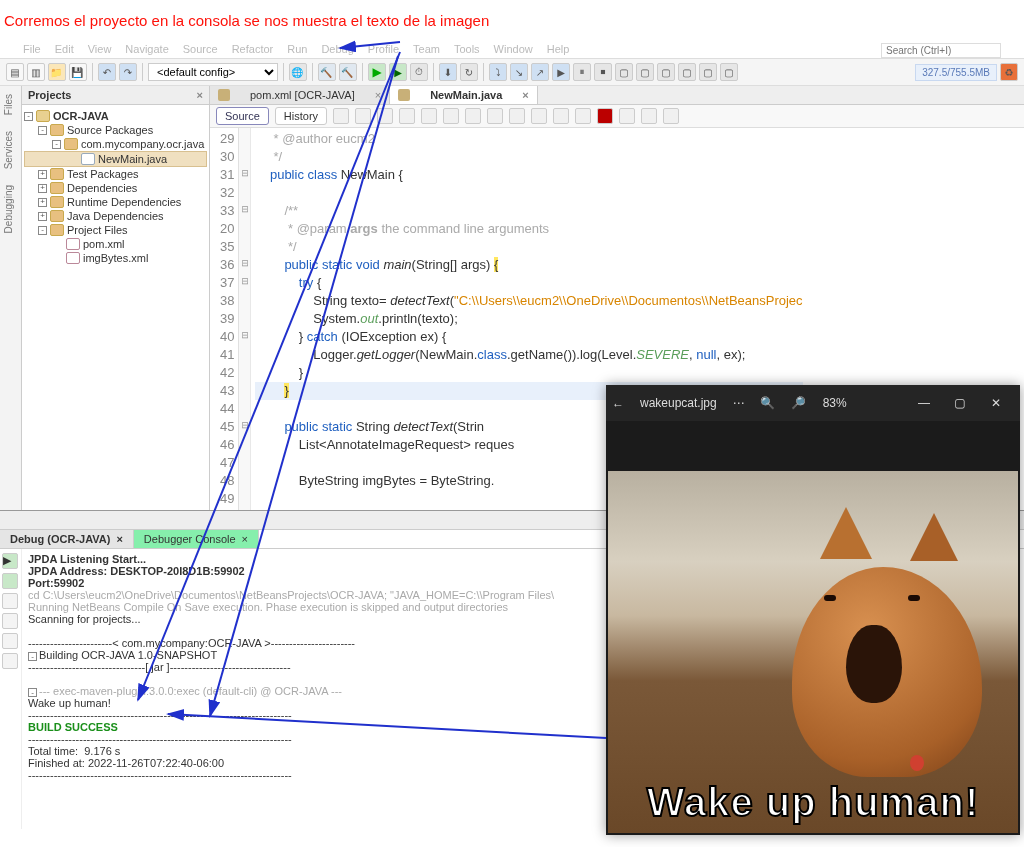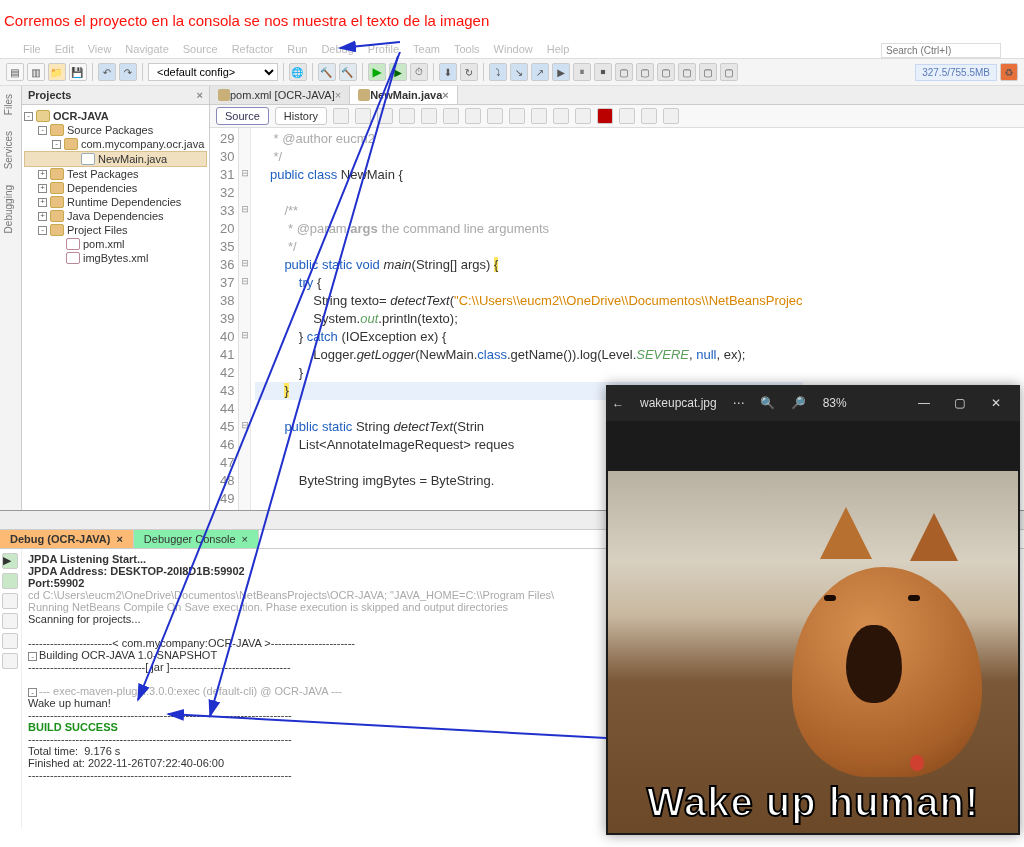--- a/index.html
+++ b/index.html
@@ -31,21 +31,21 @@
 .tree .ind1{padding-left:14px;} .tree .ind2{padding-left:28px;} .tree .ind3{padding-left:42px;}
 .tree .icon{width:14px;height:12px;background:#e8d090;border:1px solid #c9a94e;border-radius:2px;display:inline-block;}
 .tree .icon.pkg{background:#e8c080;}
 .tree .icon.jav{background:#fff;border-color:#9ab;}
 .tree .icon.xml{background:#fff;border-color:#b89;}
 .tree .sel{background:#f0e0c0;border:1px solid #d8c090;}
 .tree .exp{width:9px;height:9px;border:1px solid #888;background:#fff;display:inline-flex;align-items:center;justify-content:center;font-size:8px;line-height:1;color:#555;}
 
 .editor{flex:1;display:flex;flex-direction:column;min-width:0;}
 .edtabs{display:flex;background:#eee;border-bottom:1px solid #ccc;font-size:11px;}
-.edtab{padding:3px 8px;border-right:1px solid #ccc;display:flex;align-items:center;gap:0;background:#e6e6e6;cursor:pointer;}
+.edtab{padding:3px 8px;border-right:1px solid #ccc;display:flex;align-items:center;gap:20px;background:#e6e6e6;cursor:pointer;}
 .edtab.active{background:#fff;font-weight:bold;}
 .edtab .ti{width:12px;height:12px;background:#c8b078;border-radius:2px;}
 .edtab .tx{color:#888;cursor:pointer;}
 .subtabs{display:flex;align-items:center;gap:6px;padding:2px 6px;border-bottom:1px solid #ddd;background:#f8f8f8;}
 .subtabs .stab{padding:2px 8px;border:1px solid #ccc;background:#fff;border-radius:3px;cursor:pointer;}
 .subtabs .stab.active{border-color:#88b;color:#335;}
 .subtabs .mini{width:16px;height:16px;border:1px solid #ccc;background:#f0f0f0;border-radius:2px;}
 
 .code{flex:1;overflow:auto;font-family:"Courier New",monospace;font-size:13px;display:flex;}
 .gutter{background:#fff;border-right:1px solid #e0e0e0;text-align:left;color:#888;padding:2px 4px 2px 10px;user-select:none;}
@@ -55,21 +55,21 @@
 .src{padding:2px 4px;white-space:pre;line-height:18px;}
 .kw{color:#2060c0;} .str{color:#d88500;} .cm{color:#aaa;font-style:normal;} .cls{font-weight:normal;}
 .it{font-style:italic;} .grn{color:#5a9e5a;font-style:italic;}
 .hl-y{background:#ffe760;}
 .cur{background:#e8f0fb;}
 
 .output{border-top:1px solid #999;background:#fff;}
 .output .panelhdr{font-weight:bold;}
 .outtabs{display:flex;border-bottom:1px solid #ccc;font-size:11px;}
 .outtab{padding:3px 10px;border-right:1px solid #ccc;background:#86efac;display:flex;align-items:center;gap:6px;cursor:pointer;}
-.outtab.active{background:#fdba74;font-weight:bold;}
+.outtab.active{background:#e5e5e5;font-weight:bold;}
 .outbody{display:flex;height:280px;}
 .outicons{width:22px;display:flex;flex-direction:column;gap:4px;padding:4px 2px;border-right:1px solid #eee;}
 .outicons span{width:16px;height:16px;border:1px solid #ccc;border-radius:2px;background:#f4f4f4;}
 .console{flex:1;font-family:"Courier New",monospace;font-size:11px;padding:4px 6px;overflow:auto;white-space:pre;color:#333;}
 .console .dim{color:#aaa;}
 .console .ok{color:#1a8f1a;}
 .foldbox{display:inline-block;width:9px;height:9px;border:1px solid #888;background:#fff;font-size:8px;line-height:7px;text-align:center;color:#555;margin-right:2px;}
 
 .photos{position:absolute;right:4px;top:385px;width:414px;height:450px;background:#202020;box-shadow:0 0 12px rgba(0,0,0,.4);}
 .photos .titlebar{height:36px;background:#252525;display:flex;align-items:center;color:#ddd;font-size:12px;gap:16px;padding:0 6px;}

